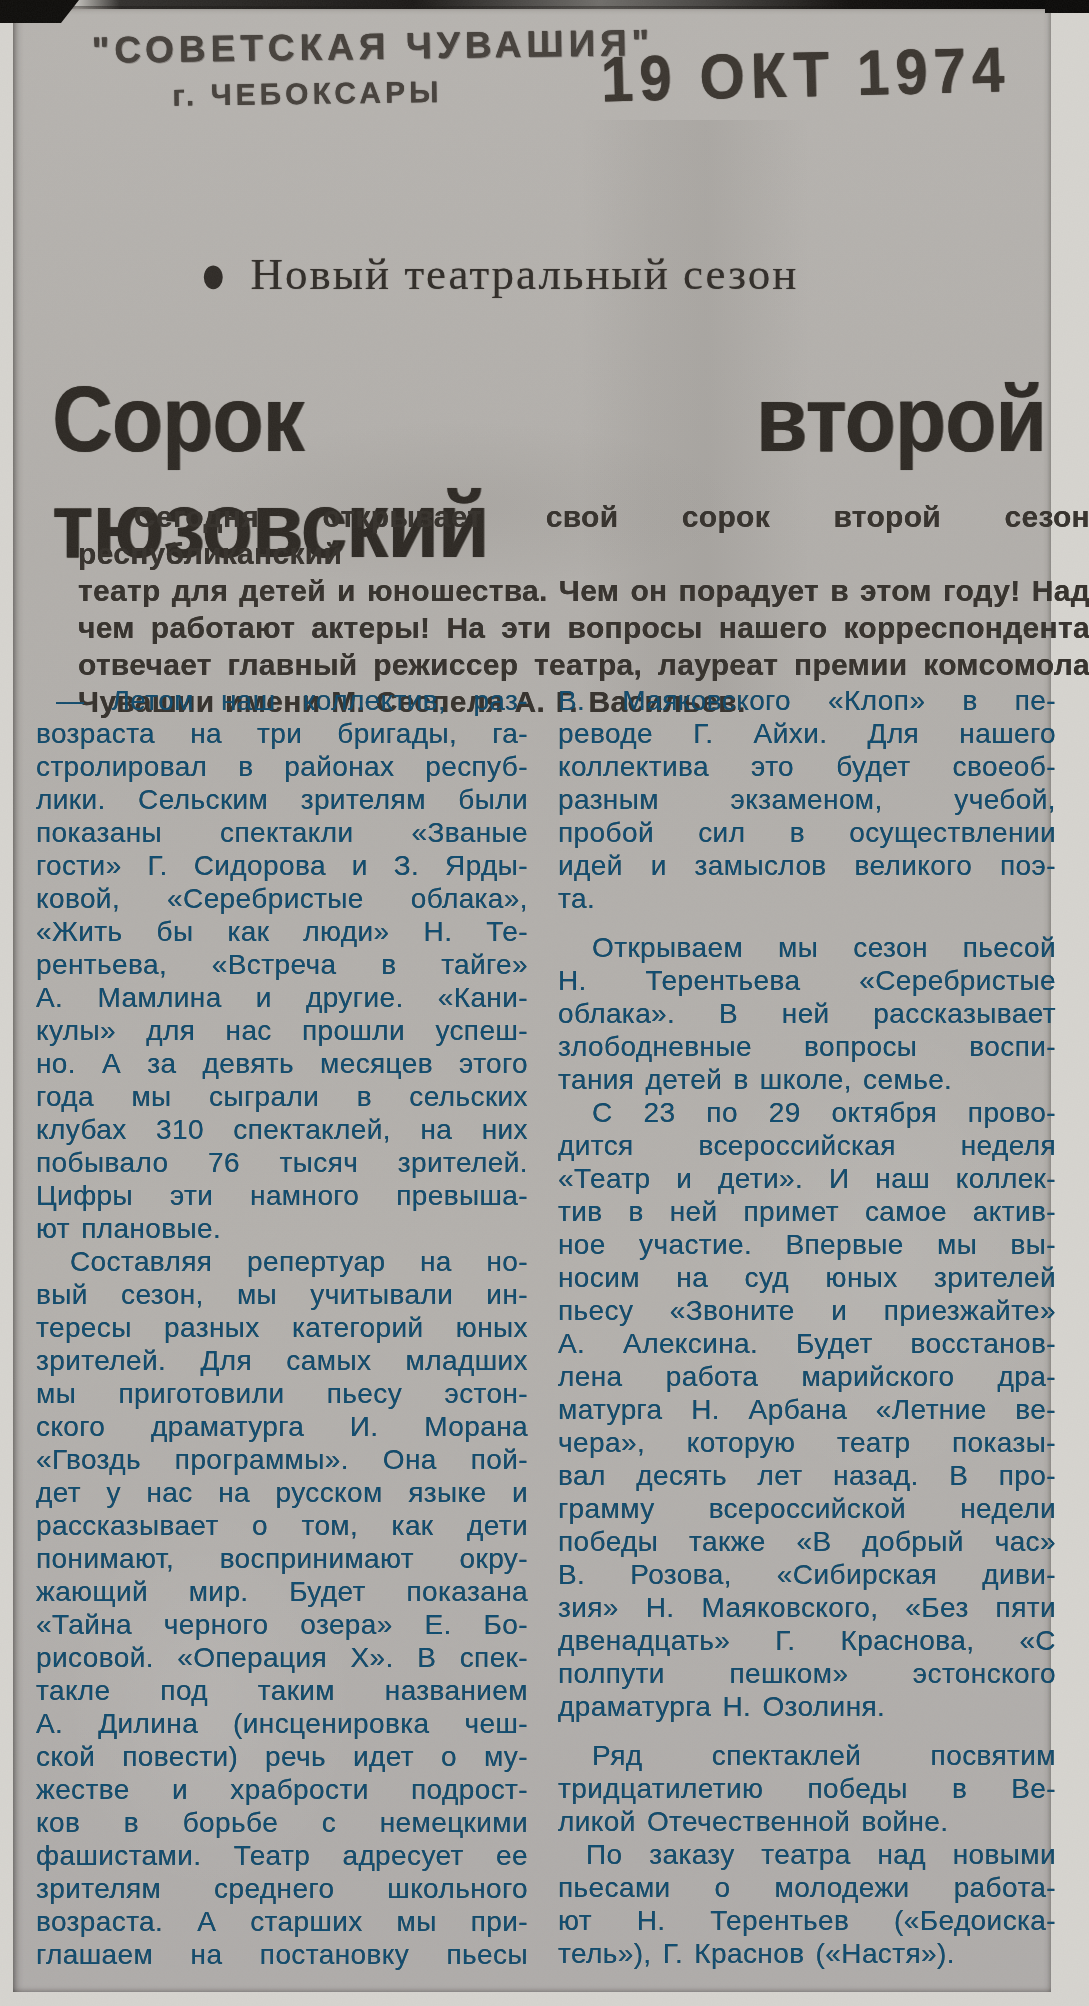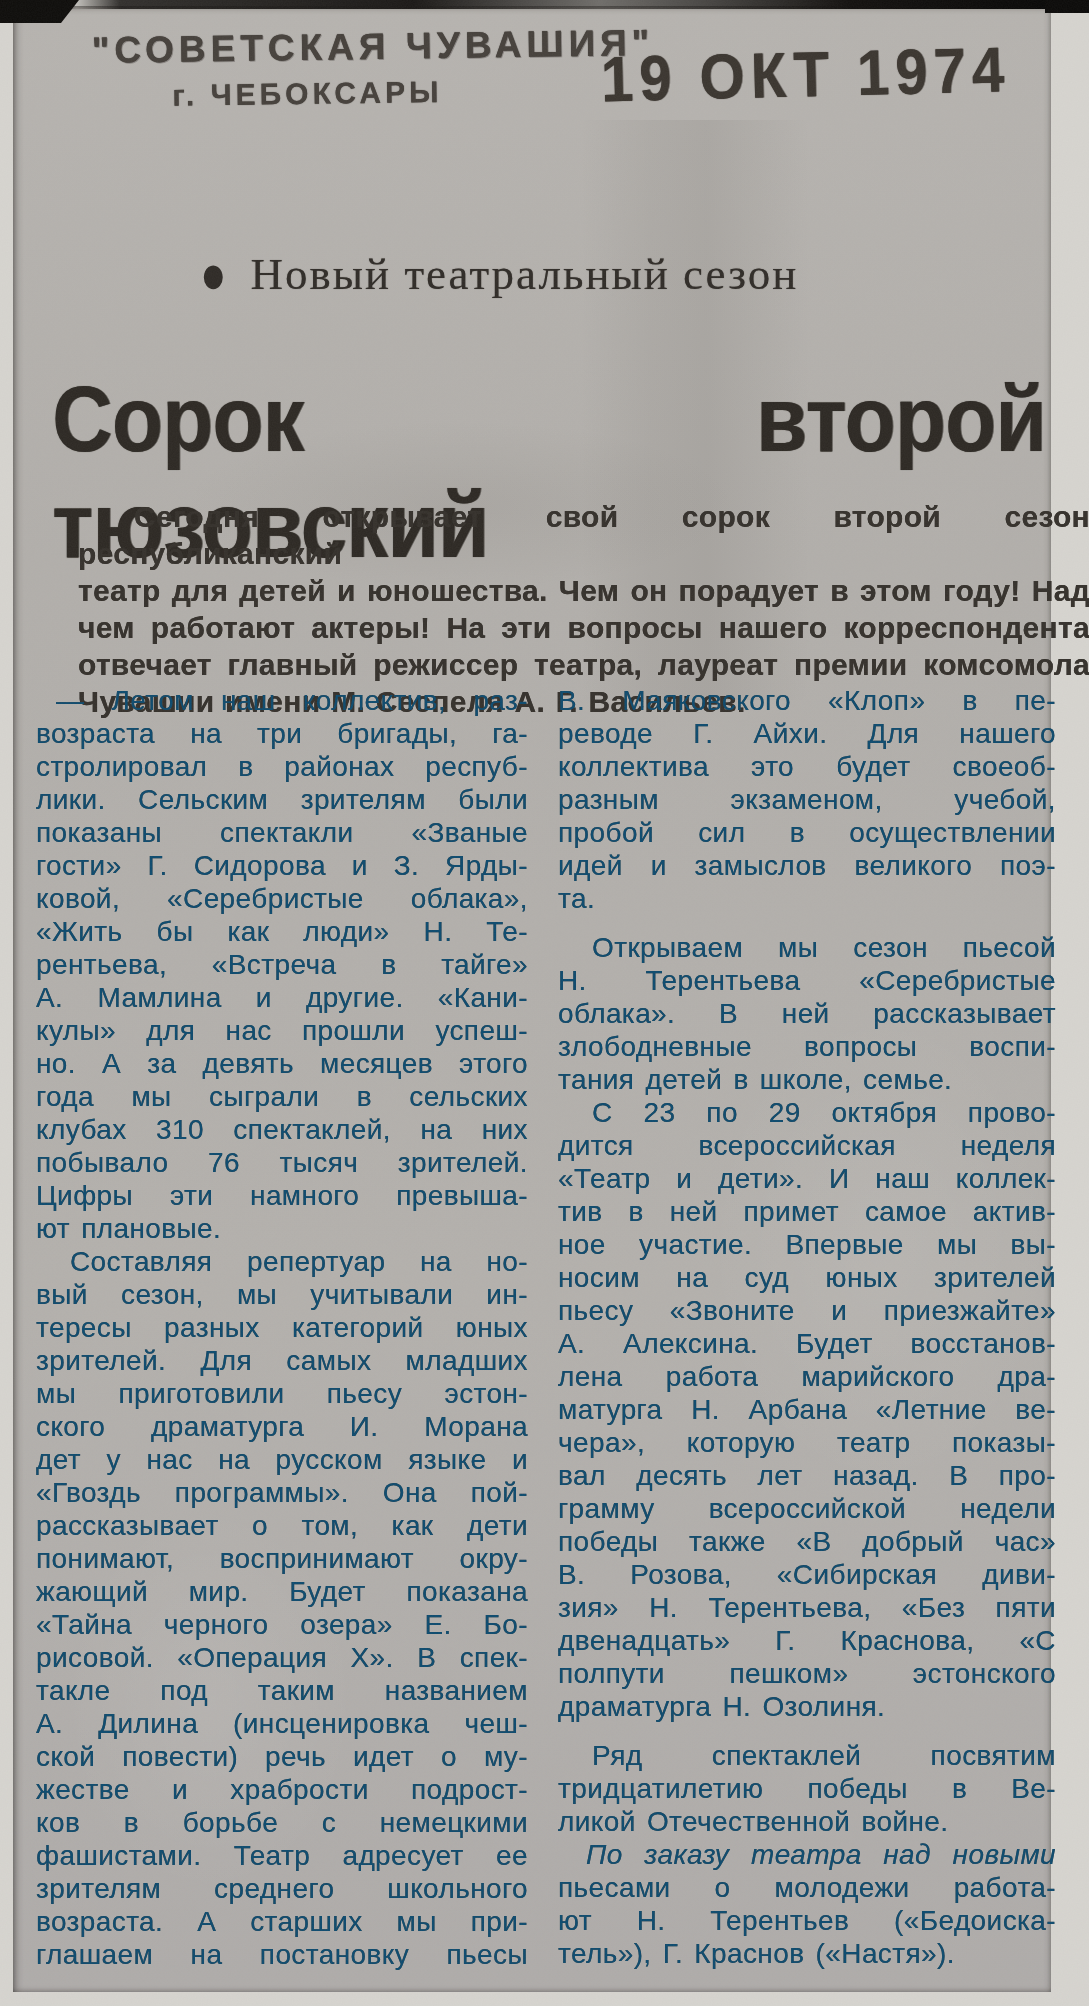--- a/index.html
+++ b/index.html
@@ -124,22 +124,22 @@
       <div class="line">Цифры эти намного превыша-</div>
       <div class="line end">ют плановые.</div>
     </div>
     <div>
       <div class="line" style="text-indent: 34px;">Составляя репертуар на но-</div>
       <div class="line">вый сезон, мы учитывали ин-</div>
       <div class="line">тересы разных категорий юных</div>
       <div class="line">зрителей. Для самых младших</div>
       <div class="line">мы приготовили пьесу эстон-</div>
       <div class="line">ского драматурга И. Морана</div>
+      <div class="line">«Гвоздь программы». Она пой-</div>
       <div class="line">дет у нас на русском языке и</div>
-      <div class="line">«Гвоздь программы». Она пой-</div>
       <div class="line">рассказывает о том, как дети</div>
       <div class="line">понимают, воспринимают окру-</div>
       <div class="line">жающий мир. Будет показана</div>
       <div class="line">«Тайна черного озера» Е. Бо-</div>
       <div class="line">рисовой. «Операция Х». В спек-</div>
       <div class="line">такле под таким названием</div>
       <div class="line">А. Дилина (инсценировка чеш-</div>
       <div class="line">ской повести) речь идет о му-</div>
       <div class="line">жестве и храбрости подрост-</div>
       <div class="line">ков в борьбе с немецкими</div>
@@ -175,32 +175,32 @@
       <div class="line">носим на суд юных зрителей</div>
       <div class="line">пьесу «Звоните и приезжайте»</div>
       <div class="line">А. Алексина. Будет восстанов-</div>
       <div class="line">лена работа марийского дра-</div>
       <div class="line">матурга Н. Арбана «Летние ве-</div>
       <div class="line">чера», которую театр показы-</div>
       <div class="line">вал десять лет назад. В про-</div>
       <div class="line">грамму всероссийской недели</div>
       <div class="line">победы также «В добрый час»</div>
       <div class="line">В. Розова, «Сибирская диви-</div>
-      <div class="line">зия» Н. Терентьева, «Без пяти</div>
+      <div class="line">зия» Н. Маяковского, «Без пяти</div>
       <div class="line">двенадцать» Г. Краснова, «С</div>
       <div class="line">полпути пешком» эстонского</div>
       <div class="line end">драматурга Н. Озолиня.</div>
     </div>
     <div style="margin-top: 16px;">
       <div class="line" style="text-indent: 34px;">Ряд спектаклей посвятим</div>
       <div class="line">тридцатилетию победы в Ве-</div>
       <div class="line end">ликой Отечественной войне.</div>
     </div>
     <div>
-      <div class="line" style="text-indent: 28px; font-style: italic;">По заказу театра над новыми</div>
+      <div class="line" style="text-indent: 28px;">По заказу театра над новыми</div>
       <div class="line">пьесами о молодежи работа-</div>
       <div class="line">ют Н. Терентьев («Бедоиска-</div>
       <div class="line end">тель»), Г. Краснов («Настя»).</div>
     </div>
   </div>
 
 <div class="top-edge"></div>
 <div class="corner-l"></div>
 <div class="corner-r"></div>
 

